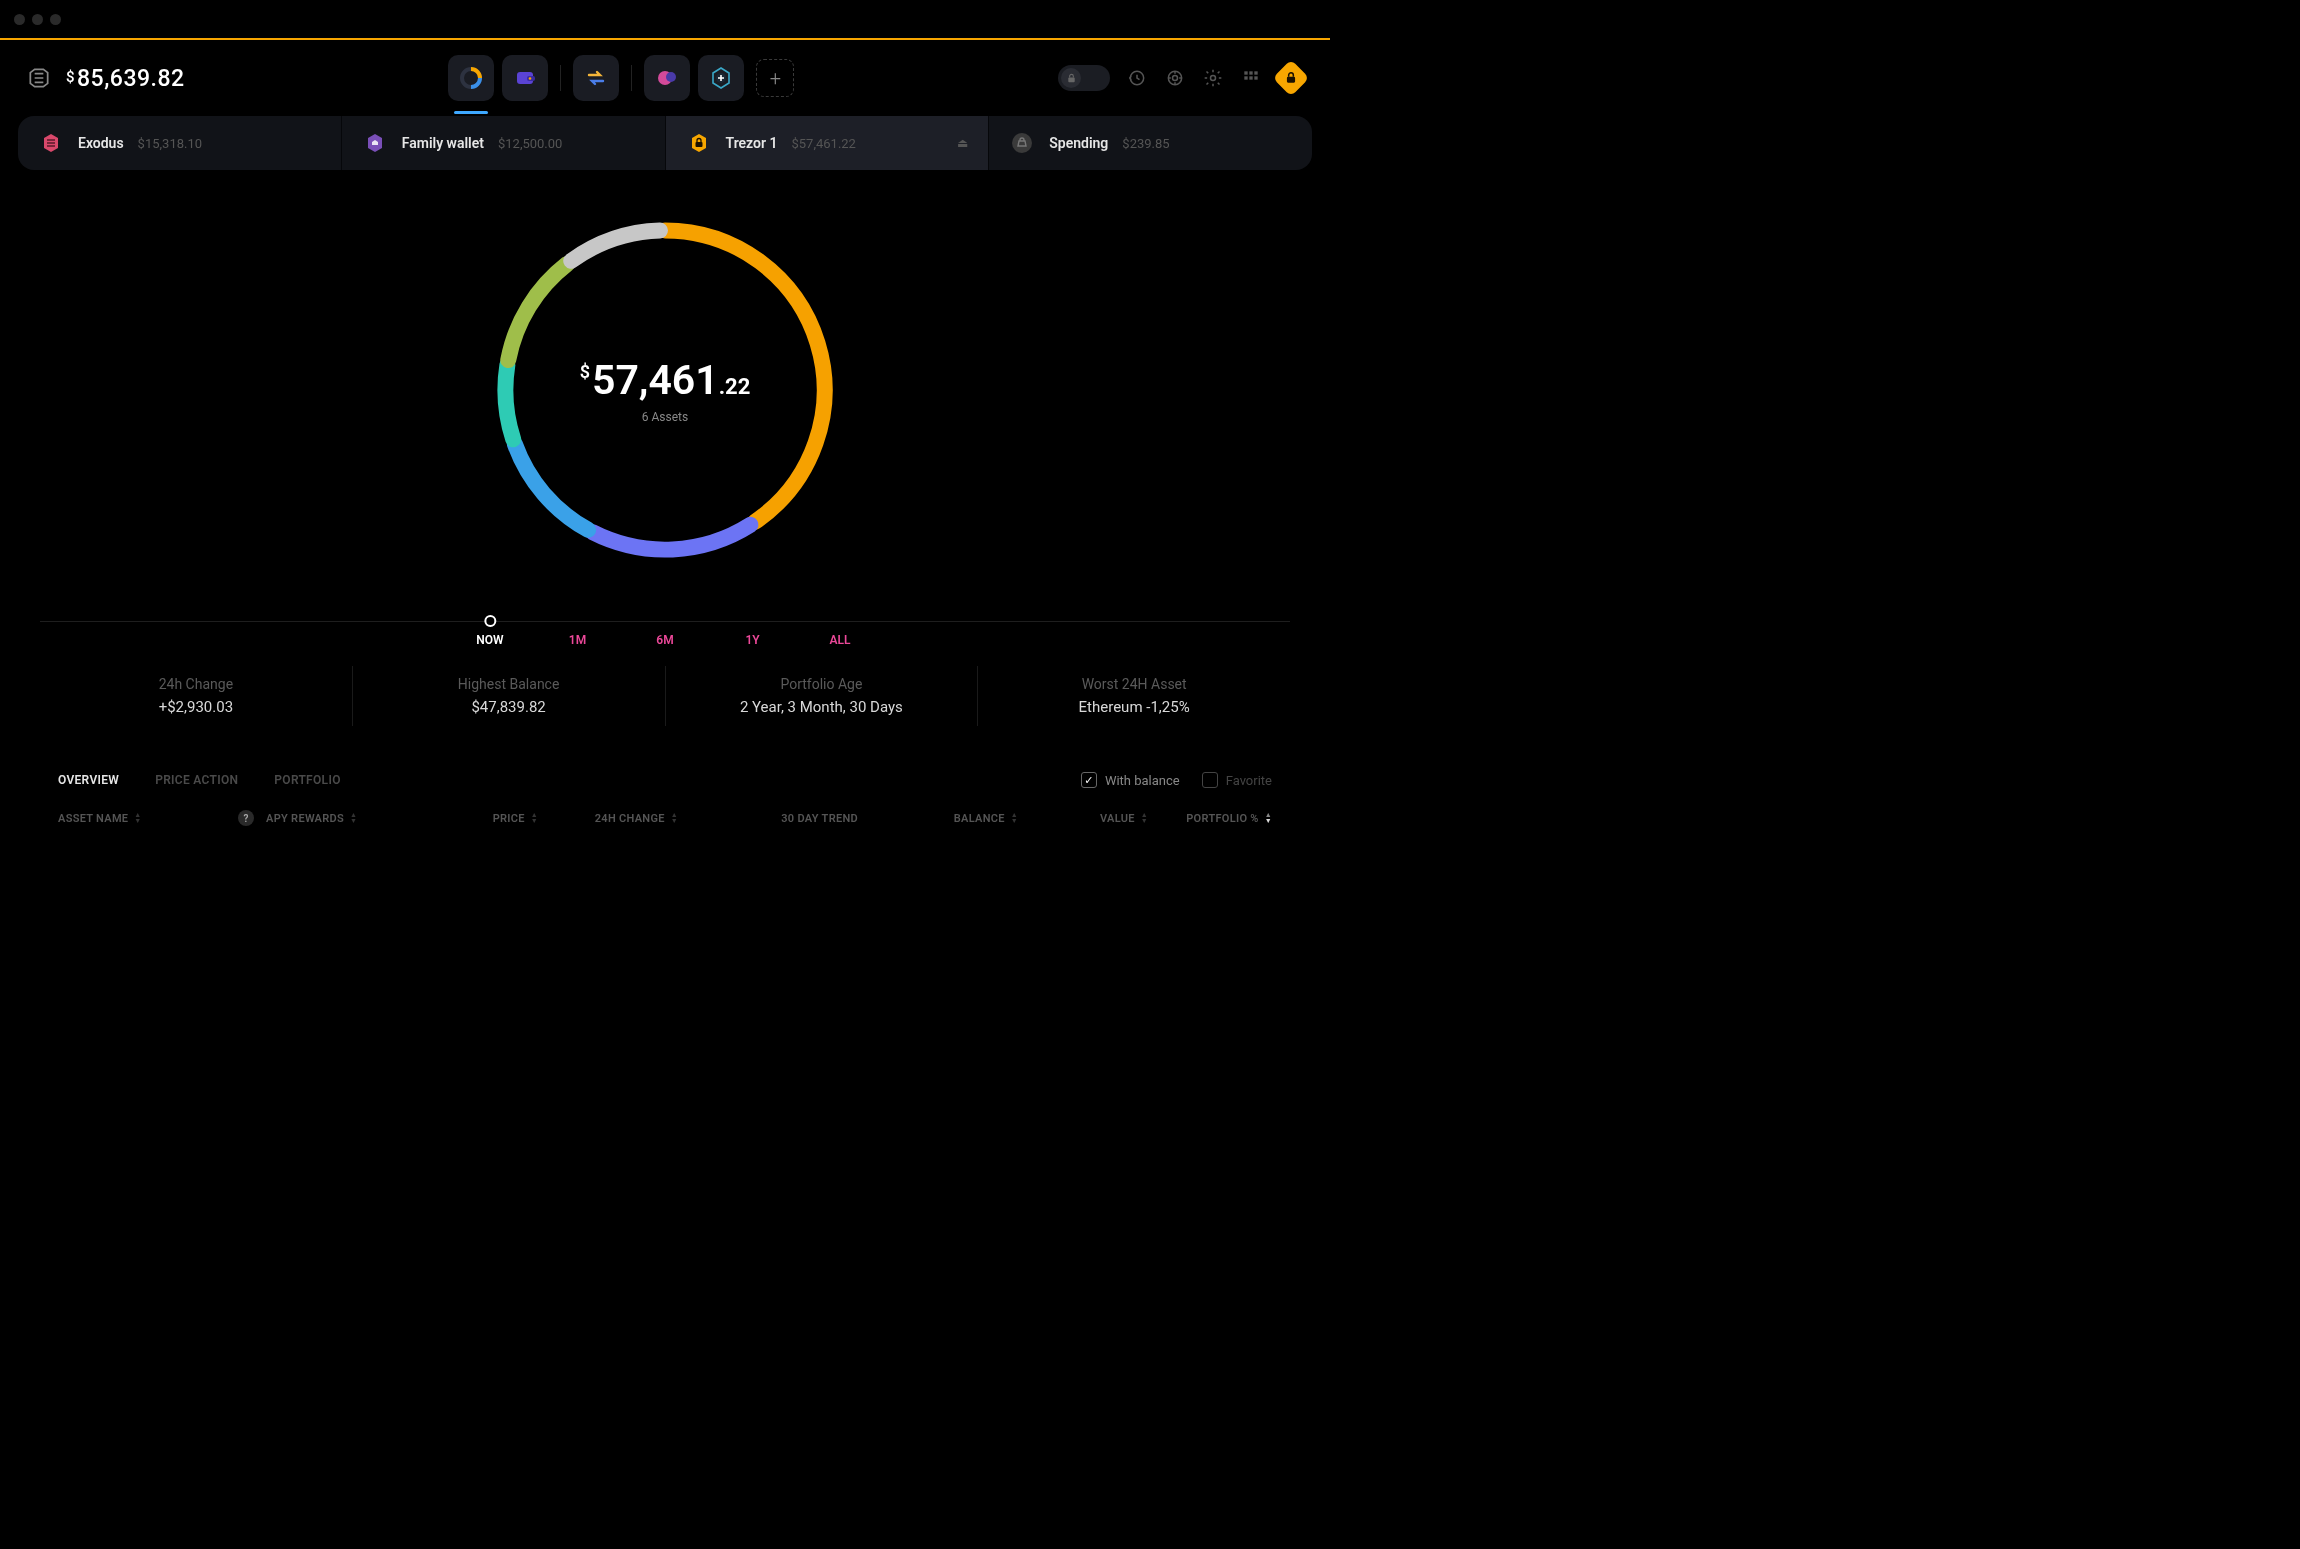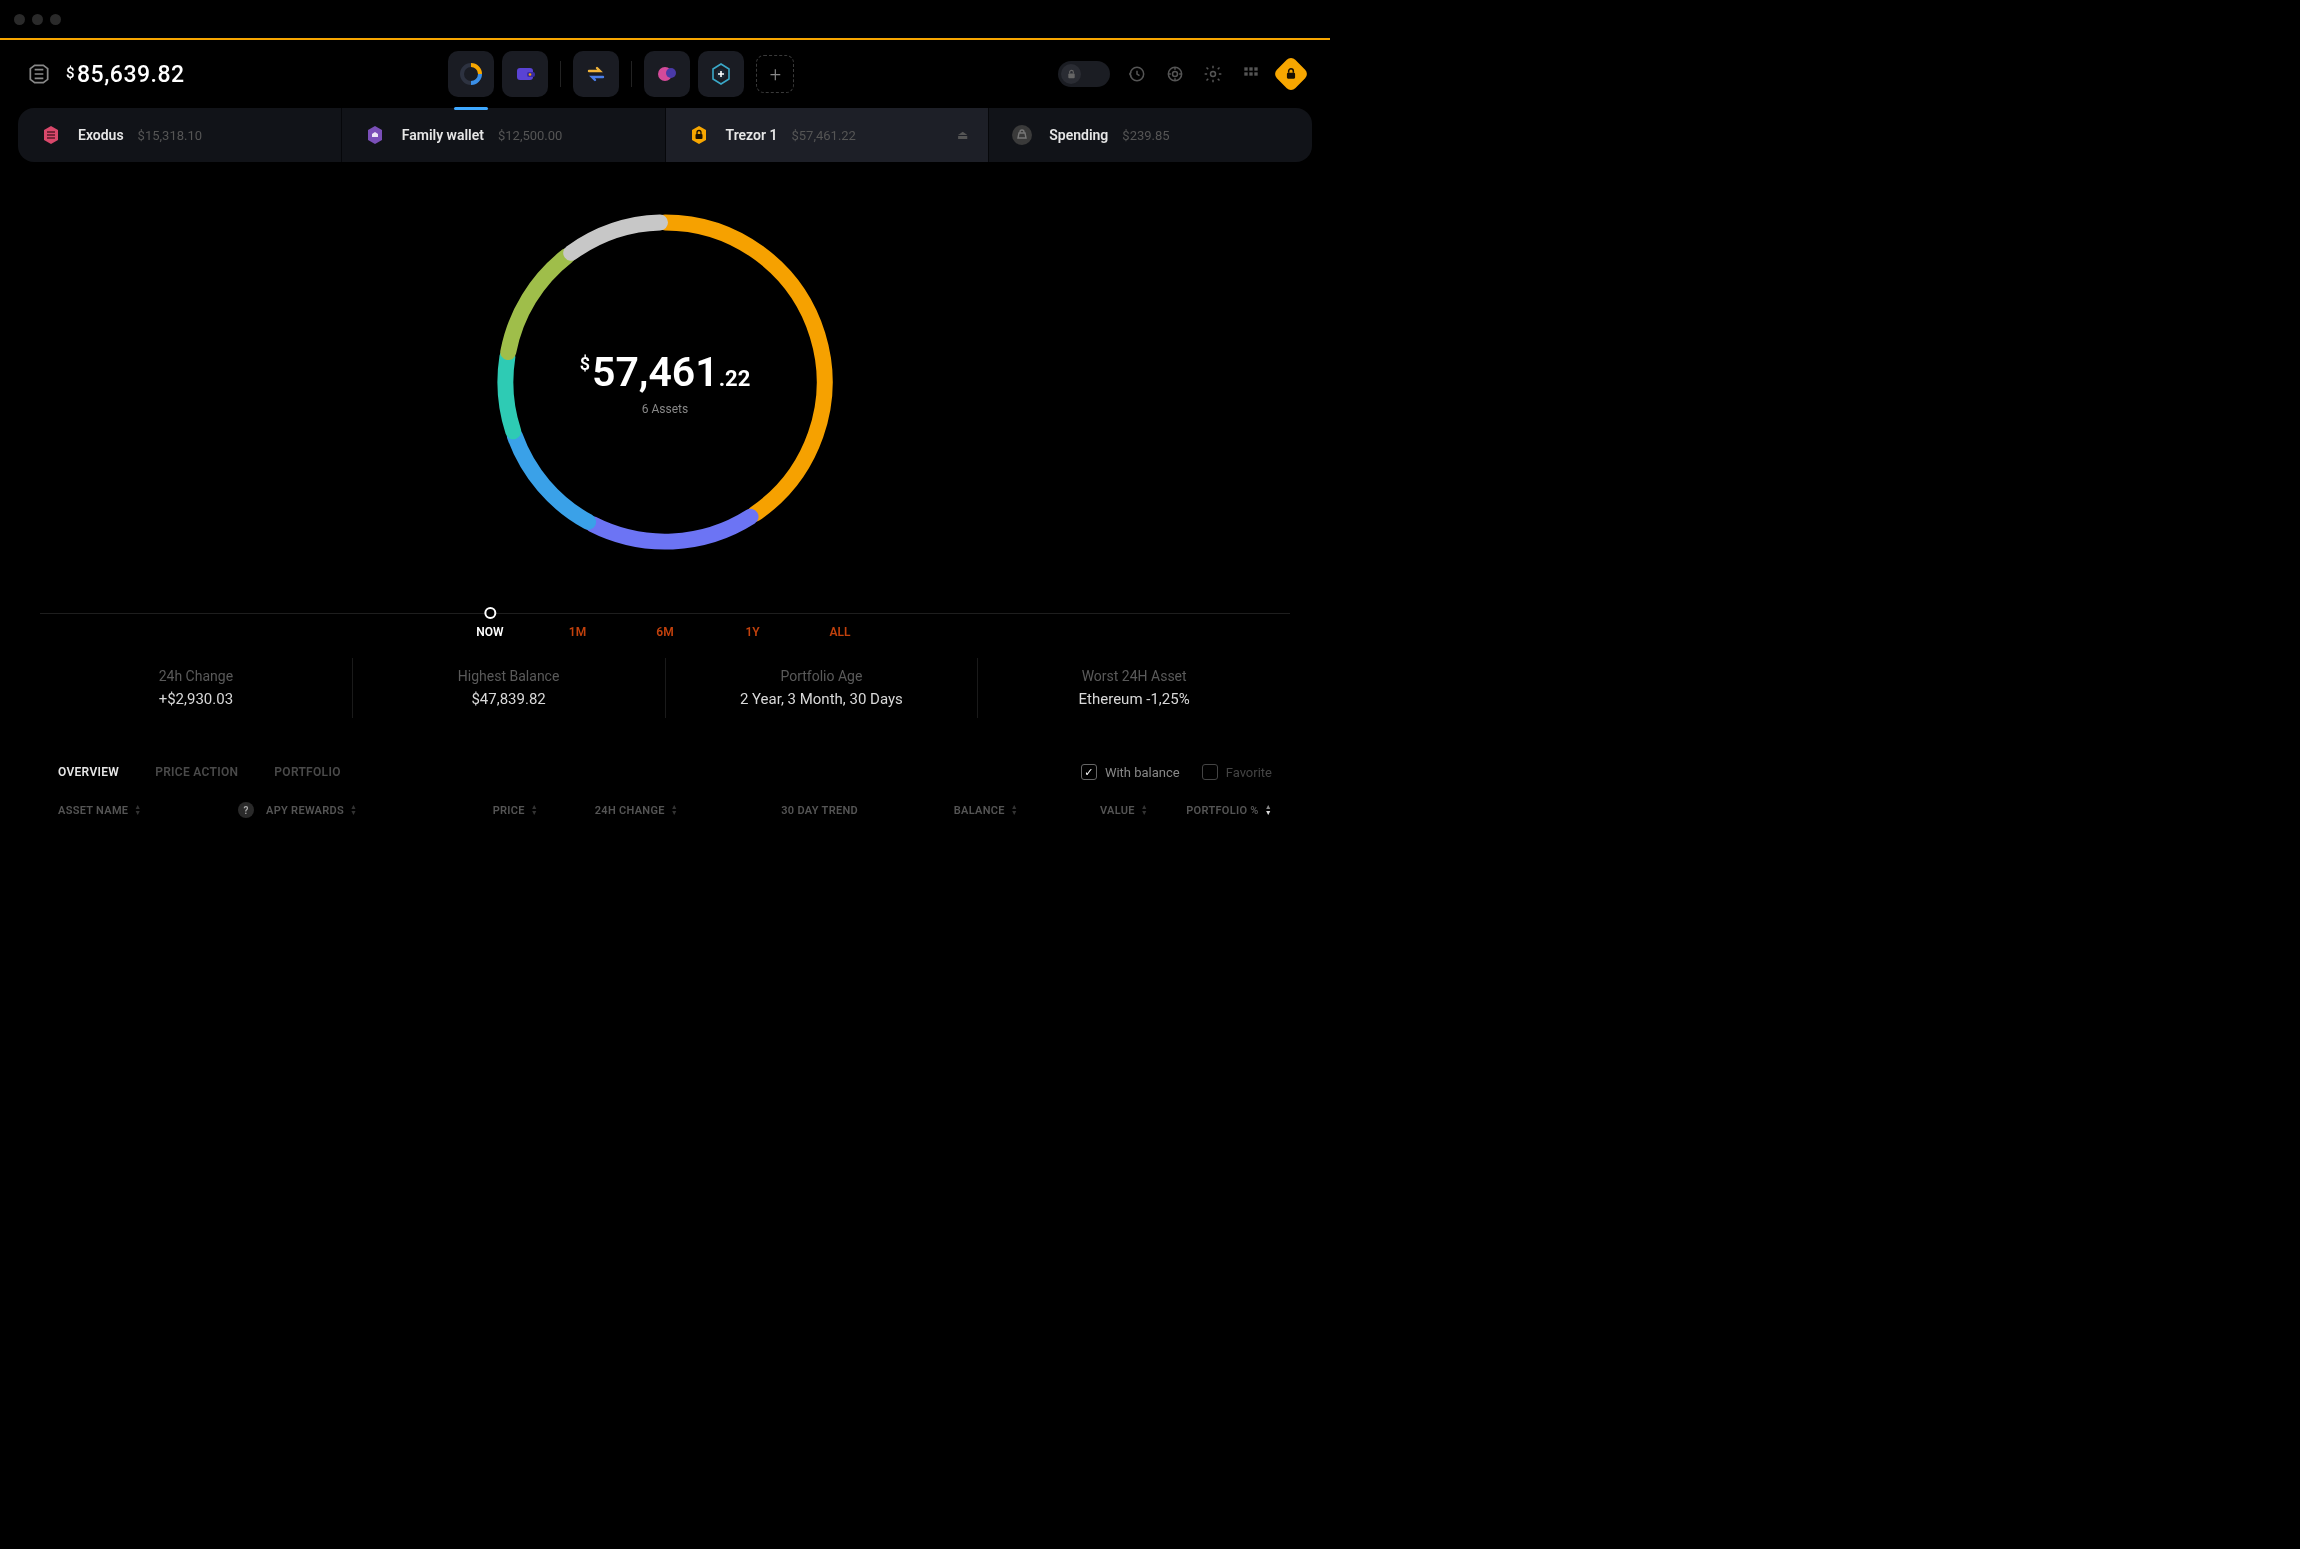--- a/index.html
+++ b/index.html
@@ -14,21 +14,21 @@
 .window-chrome {
   height: 38px;
   display: flex;
   align-items: center;
   padding: 0 14px;
   gap: 7px;
 }
 .traffic-light { width: 11px; height: 11px; border-radius: 50%; background: #2a2a2a; }
 .accent-bar { height: 2px; background: #f7a600; }
 .topbar {
-  height: 68px;
+  height: 76px;
   display: flex;
   align-items: center;
   padding: 0 26px;
 }
 .logo-block { display: flex; align-items: center; gap: 14px; }
 .brand-logo svg { width: 26px; height: 26px; display:block; }
 .total-balance { font-size: 23px; font-weight: 500; letter-spacing: .5px; }
 .total-balance .cur { font-size: 15px; vertical-align: 4px; margin-right: 2px; }
 .nav-center { flex:1; display:flex; justify-content:center; align-items:center; gap:8px; }
 .nav-btn {
@@ -79,21 +79,21 @@
 .donut-center { position:absolute; text-align:center; }
 .donut-val { font-size:41px; font-weight:600; }
 .donut-val .c { font-size:18px; vertical-align:16px; margin-right:2px; color:#fff; }
 .donut-val .d { font-size:22px; font-weight:700; }
 .donut-assets { font-size:12px; color:#888; margin-top:6px; }
 .timeline { position:relative; height:44px; margin:0 22px; }
 .timeline-line { position:absolute; top:11px; left:0; right:0; height:1px; background:#1e1e1e; }
 .time-marker { position:absolute; top:5px; transform:translateX(-50%); text-align:center; cursor:pointer; }
 .time-marker .dot { width:12px; height:12px; border-radius:50%; margin:0 auto 6px; }
 .time-marker.active .dot { border:2.5px solid #fff; background:#000; }
-.time-marker .lbl { font-size:12px; color:#c2410c; font-weight:600; }
+.time-marker .lbl { font-size:12px; color:#ec4899; font-weight:600; }
 .time-marker.active .lbl { color:#fff; }
 .stats { display:flex; margin:12px 22px 0; }
 .stat { flex:1; text-align:center; padding:10px 0; }
 .stat + .stat { border-left:1px solid #1a1a1a; }
 .stat-title { font-size:14px; color:#5a5a5a; margin-bottom:6px; }
 .stat-val { font-size:15px; color:#d8d8d8; }
 .table-controls { display:flex; align-items:center; margin:46px 40px 0; }
 .ttabs { display:flex; gap:36px; }
 .ttab { font-size:12px; font-weight:600; letter-spacing:.3px; color:#4a4a4a; cursor:pointer; }
 .ttab.active { color:#e6e6e6; }

